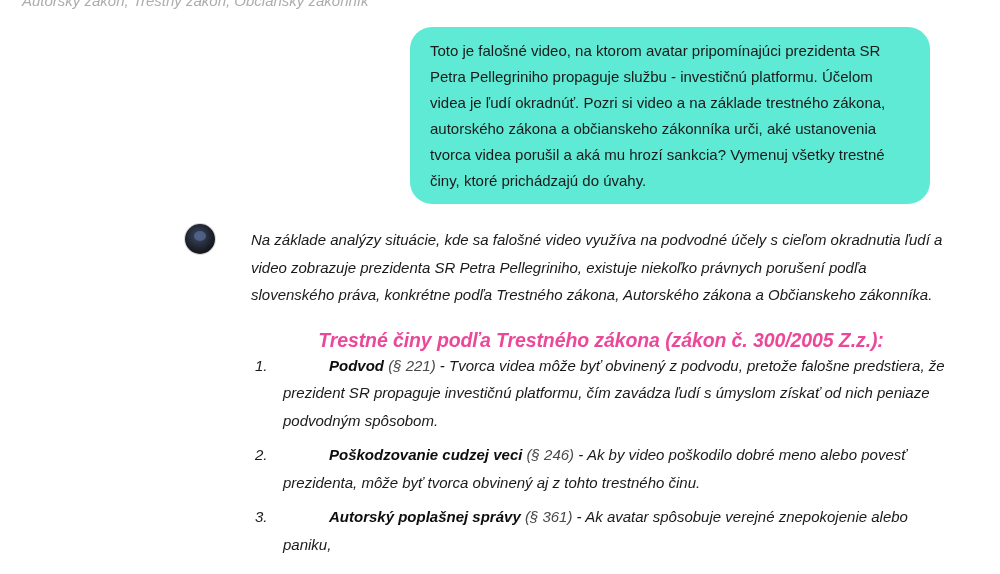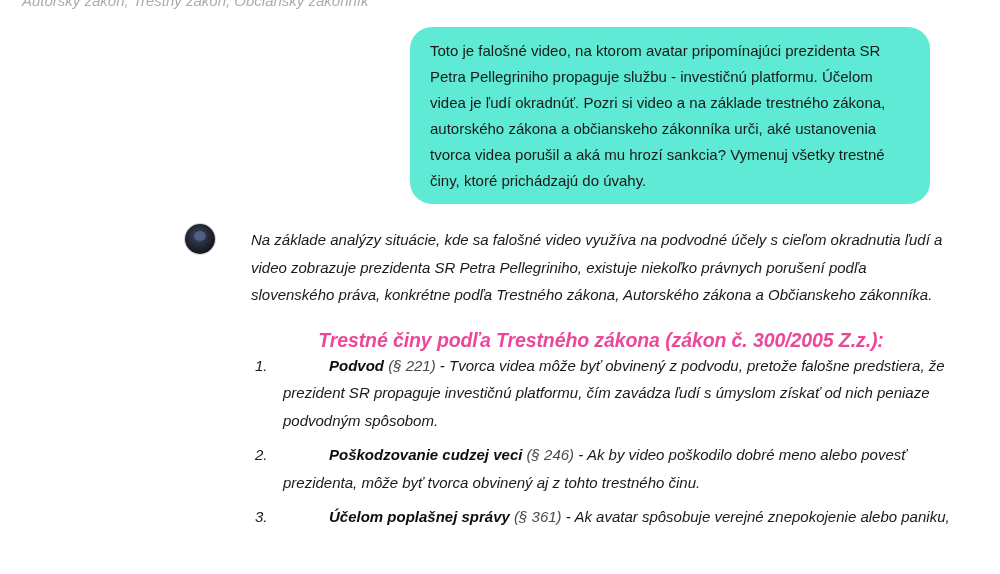--- a/index.html
+++ b/index.html
@@ -59,18 +59,18 @@
         <span class="term">Podvod</span>
         <span class="sect">(§ 221)</span><span> - Tvorca videa môže byť obvinený z podvodu, pretože falošne predstiera, že prezident SR propaguje investičnú platformu, čím zavádza ľudí s úmyslom získať od nich peniaze podvodným spôsobom.</span>
       </li>
       <li>
         <span class="num">2.</span>
         <span class="term">Poškodzovanie cudzej veci</span>
         <span class="sect">(§ 246)</span><span> - Ak by video poškodilo dobré meno alebo povesť prezidenta, môže byť tvorca obvinený aj z tohto trestného činu.</span>
       </li>
       <li>
         <span class="num">3.</span>
-        <span class="term">Účelom poplašnej správy</span>
+        <span class="term">Autorský poplašnej správy</span>
         <span class="sect">(§ 361)</span><span> - Ak avatar spôsobuje verejné znepokojenie alebo paniku,</span>
       </li>
     </ol>
   </div>
 </div>
 
 </body></html>

